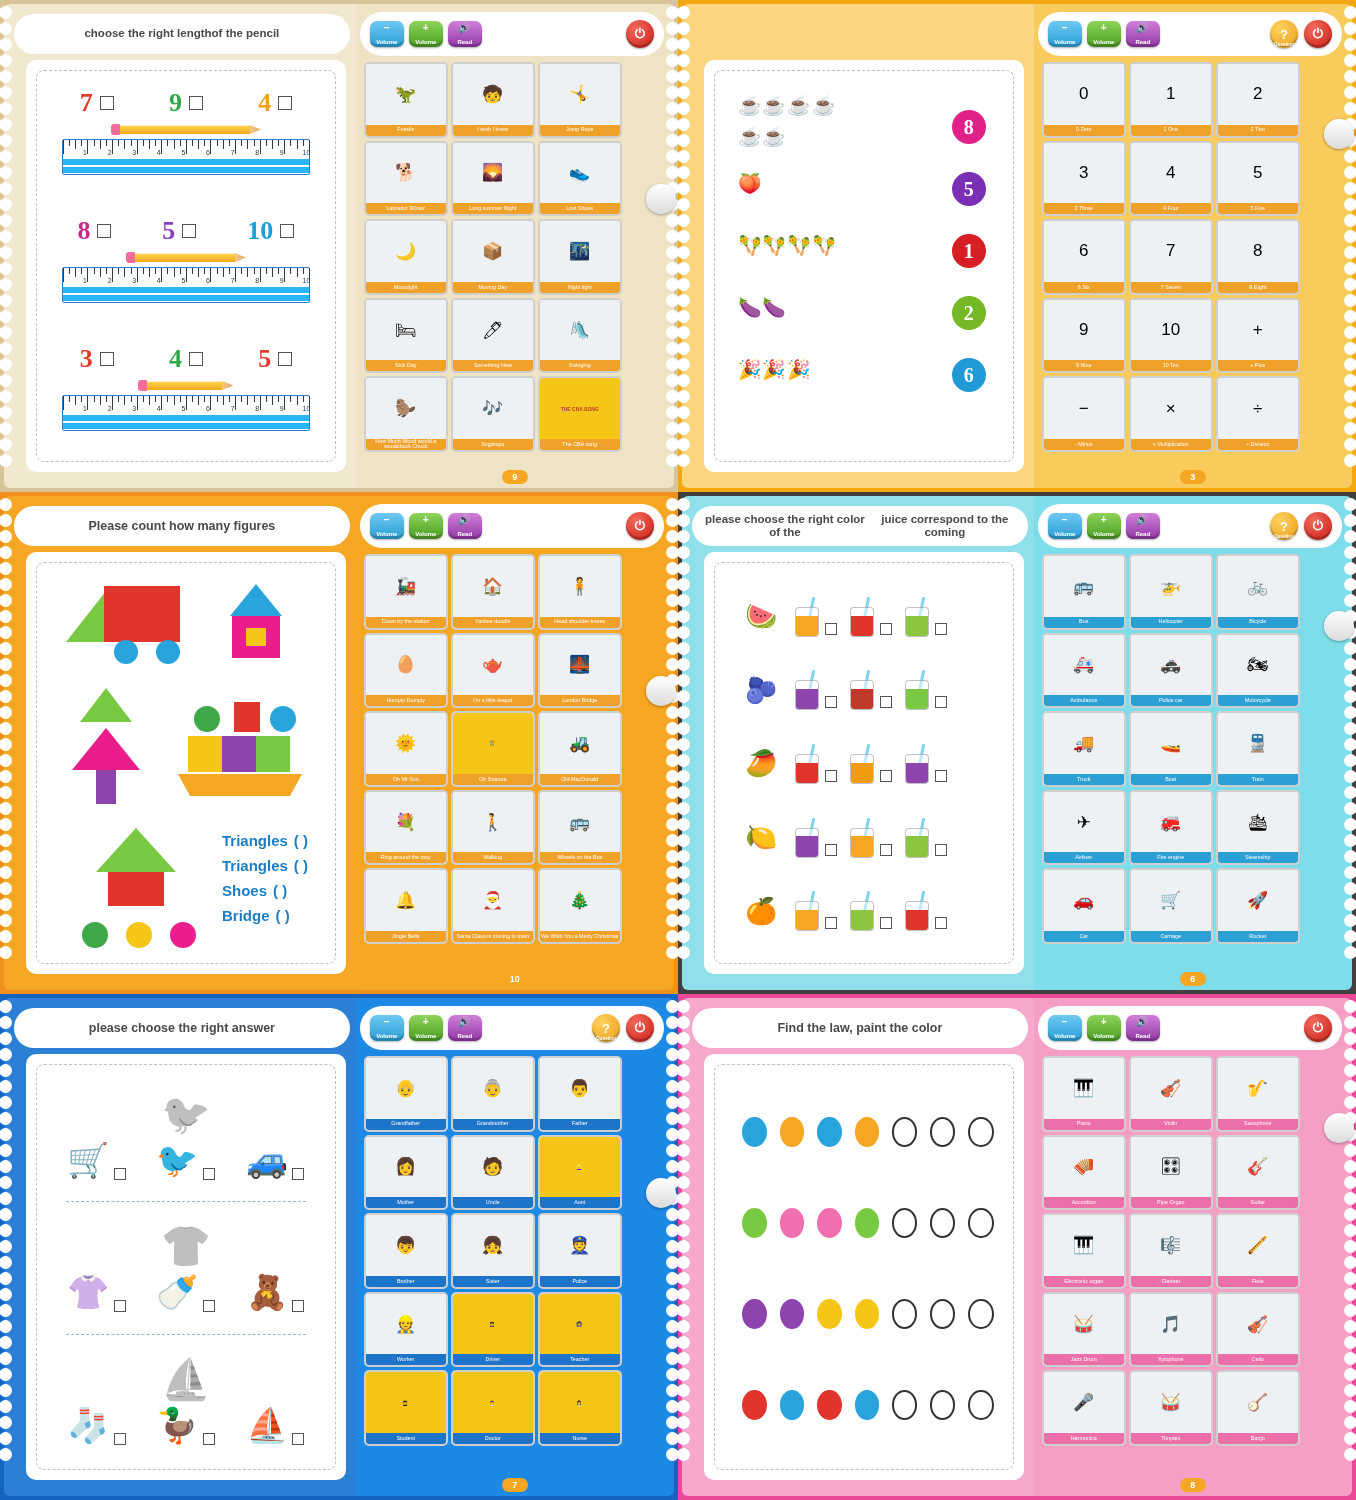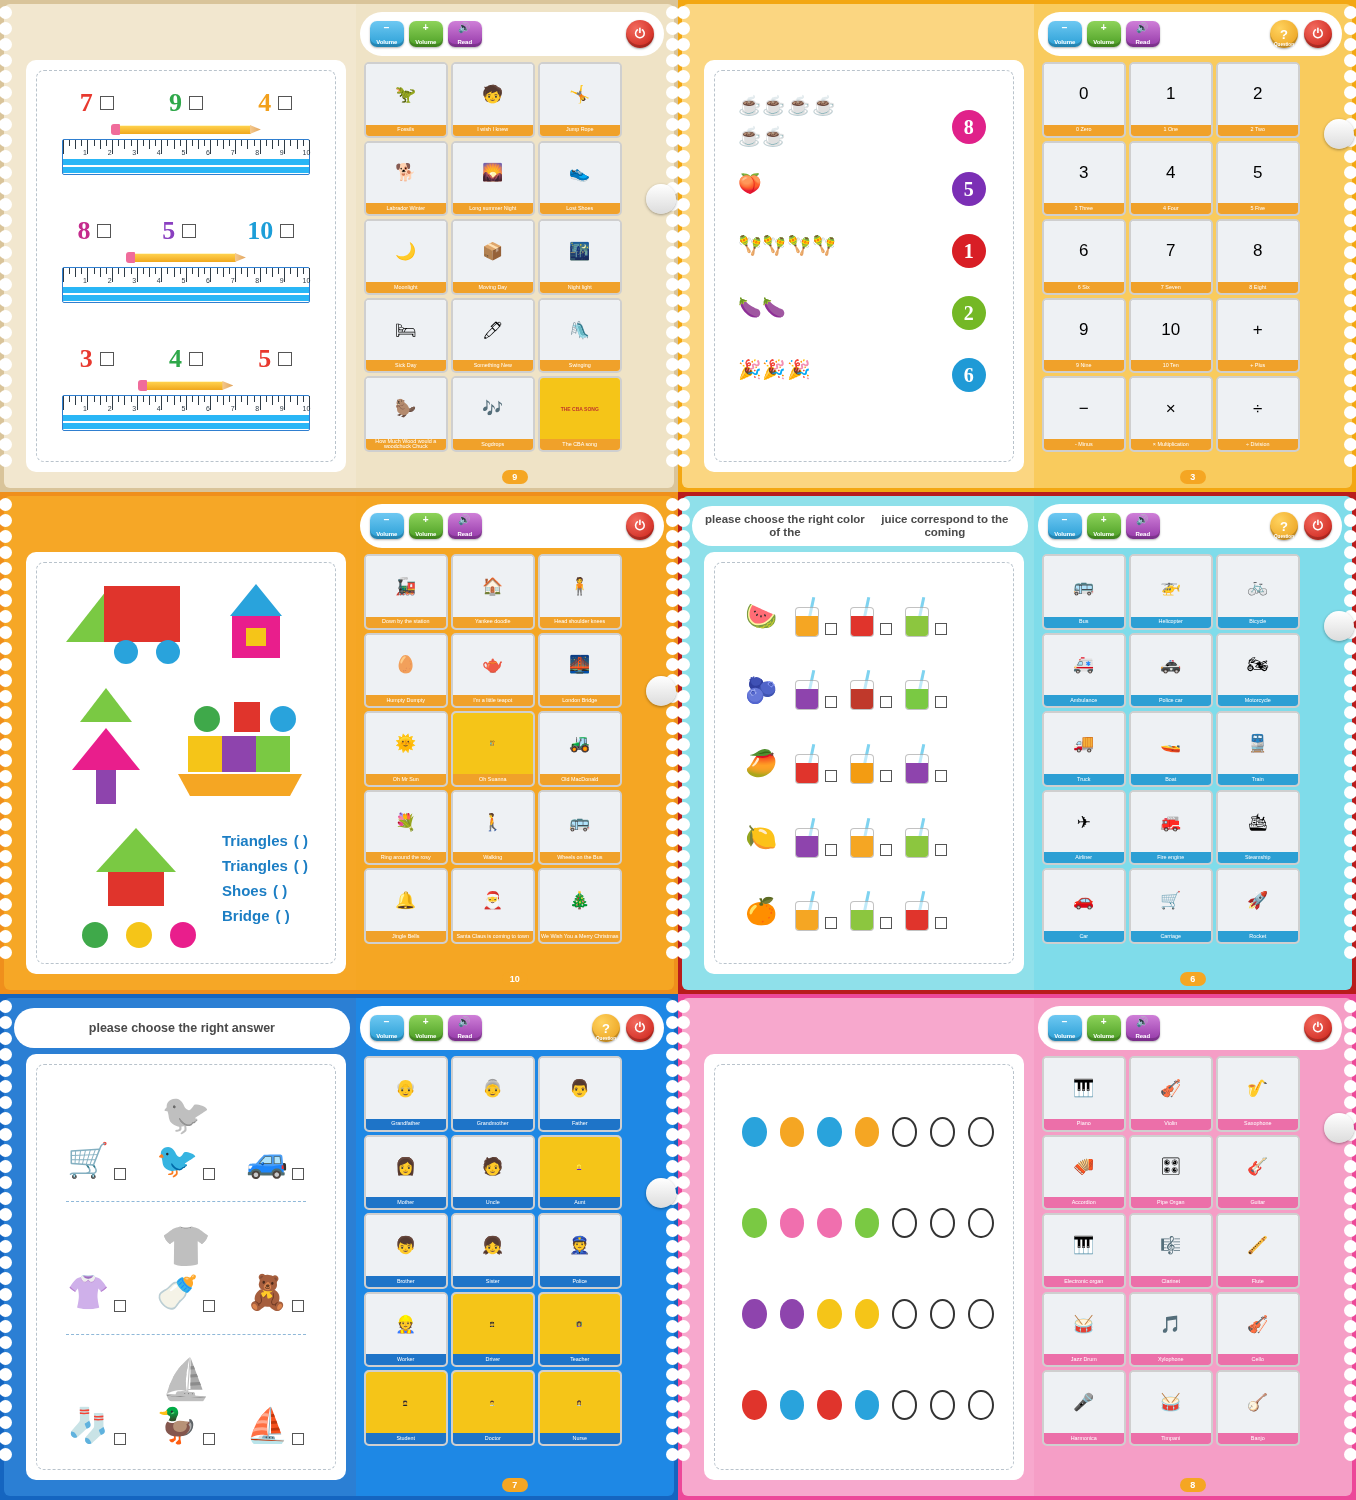--- a/index.html
+++ b/index.html
@@ -139,20 +139,27 @@
   .dot { width:30px; height:30px; border-radius:50%; }
   .dot.empty { border:2px solid #333; background:#fff; }
 </style>
 </head>
 <body>
 
 <div class="grid" id="grid">
     <div class="spread" style="background: rgb(217, 196, 154);">
       <div class="spread-inner">
         <div class="left-page" style="background: rgb(242, 231, 207);">
+          <div class="titlebar">
+            <div class="title-pill two-line">
+              <span>choose the right length</span>
+              <br>
+              <span>of the pencil</span>
+            </div>
+          </div>
           <div class="scallop l">
             <i style="top: 2px; right: auto; left: -5px;"></i>
             <i style="top: 18px; right: auto; left: -5px;"></i>
             <i style="top: 34px; right: auto; left: -5px;"></i>
             <i style="top: 50px; right: auto; left: -5px;"></i>
             <i style="top: 66px; right: auto; left: -5px;"></i>
             <i style="top: 82px; right: auto; left: -5px;"></i>
             <i style="top: 98px; right: auto; left: -5px;"></i>
             <i style="top: 114px; right: auto; left: -5px;"></i>
             <i style="top: 130px; right: auto; left: -5px;"></i>
@@ -748,20 +755,25 @@
             </div>
           </div>
           <div class="thumb-tab" style="top: 115px;"></div>
           <div class="page-num">3</div>
         </div>
       </div>
     </div>
     <div class="spread" style="background: rgb(239, 143, 28);">
       <div class="spread-inner">
         <div class="left-page" style="background: rgb(246, 167, 38);">
+          <div class="titlebar">
+            <div class="title-pill">
+              <span>Please count how many figures</span>
+            </div>
+          </div>
           <div class="scallop l">
             <i style="top: 2px; right: auto; left: -5px;"></i>
             <i style="top: 18px; right: auto; left: -5px;"></i>
             <i style="top: 34px; right: auto; left: -5px;"></i>
             <i style="top: 50px; right: auto; left: -5px;"></i>
             <i style="top: 66px; right: auto; left: -5px;"></i>
             <i style="top: 82px; right: auto; left: -5px;"></i>
             <i style="top: 98px; right: auto; left: -5px;"></i>
             <i style="top: 114px; right: auto; left: -5px;"></i>
             <i style="top: 130px; right: auto; left: -5px;"></i>
@@ -947,21 +959,21 @@
             <div class="scard">
               <div class="pic">🎄</div>
               <div class="cap" style="background: rgb(240, 161, 42);">We Wish You a Merry Christmas</div>
             </div>
           </div>
           <div class="thumb-tab" style="top: 180px;"></div>
           <div class="page-num">10</div>
         </div>
       </div>
     </div>
-    <div class="spread" style="background: #b91c1c;">
+    <div class="spread" style="background: #404040;">
       <div class="spread-inner">
         <div class="left-page" style="background: rgb(143, 224, 234);">
           <div class="titlebar">
             <div class="title-pill two-line">
               <span>please choose the right color of the</span>
               <br>
               <span>juice correspond to the coming</span>
             </div>
           </div>
           <div class="scallop l">
@@ -1467,20 +1479,25 @@
             </div>
           </div>
           <div class="thumb-tab" style="top: 180px;"></div>
           <div class="page-num">7</div>
         </div>
       </div>
     </div>
     <div class="spread" style="background: rgb(236, 72, 153);">
       <div class="spread-inner">
         <div class="left-page" style="background: rgb(247, 168, 205);">
+          <div class="titlebar">
+            <div class="title-pill">
+              <span>Find the law, paint the color</span>
+            </div>
+          </div>
           <div class="scallop l">
             <i style="top: 2px; right: auto; left: -5px;"></i>
             <i style="top: 18px; right: auto; left: -5px;"></i>
             <i style="top: 34px; right: auto; left: -5px;"></i>
             <i style="top: 50px; right: auto; left: -5px;"></i>
             <i style="top: 66px; right: auto; left: -5px;"></i>
             <i style="top: 82px; right: auto; left: -5px;"></i>
             <i style="top: 98px; right: auto; left: -5px;"></i>
             <i style="top: 114px; right: auto; left: -5px;"></i>
             <i style="top: 130px; right: auto; left: -5px;"></i>

